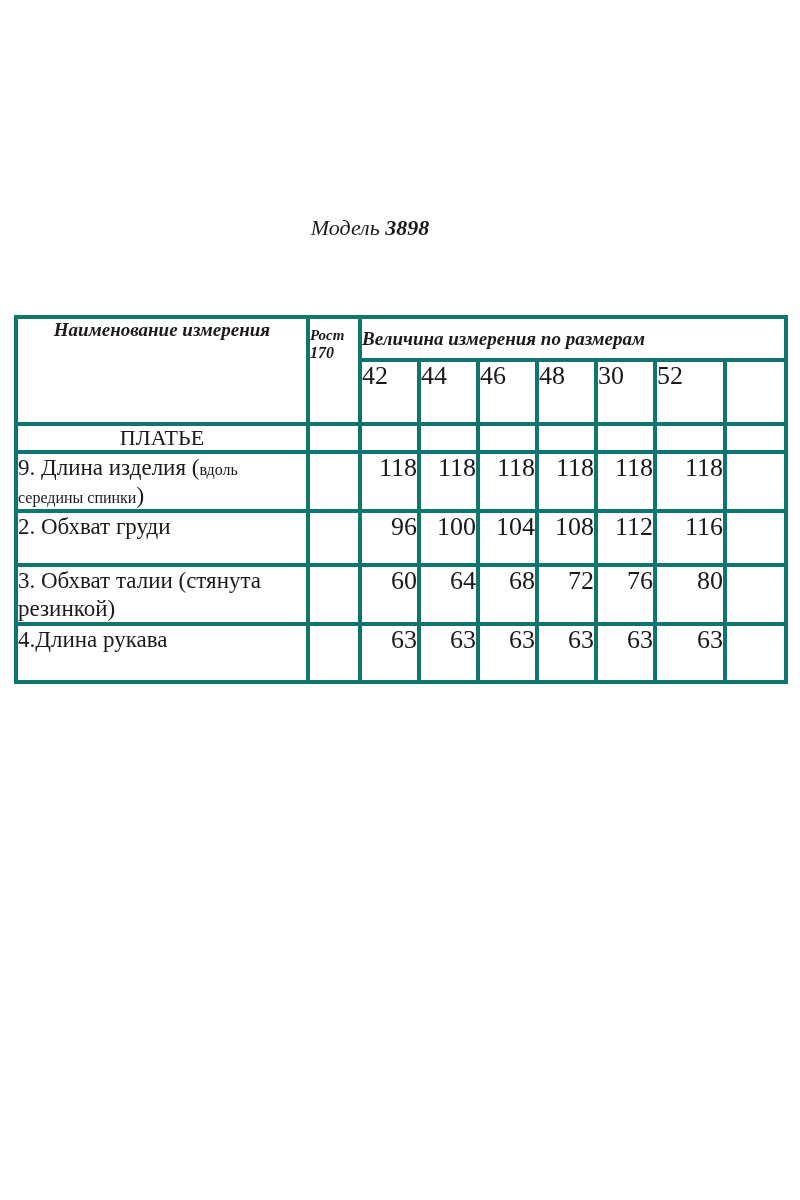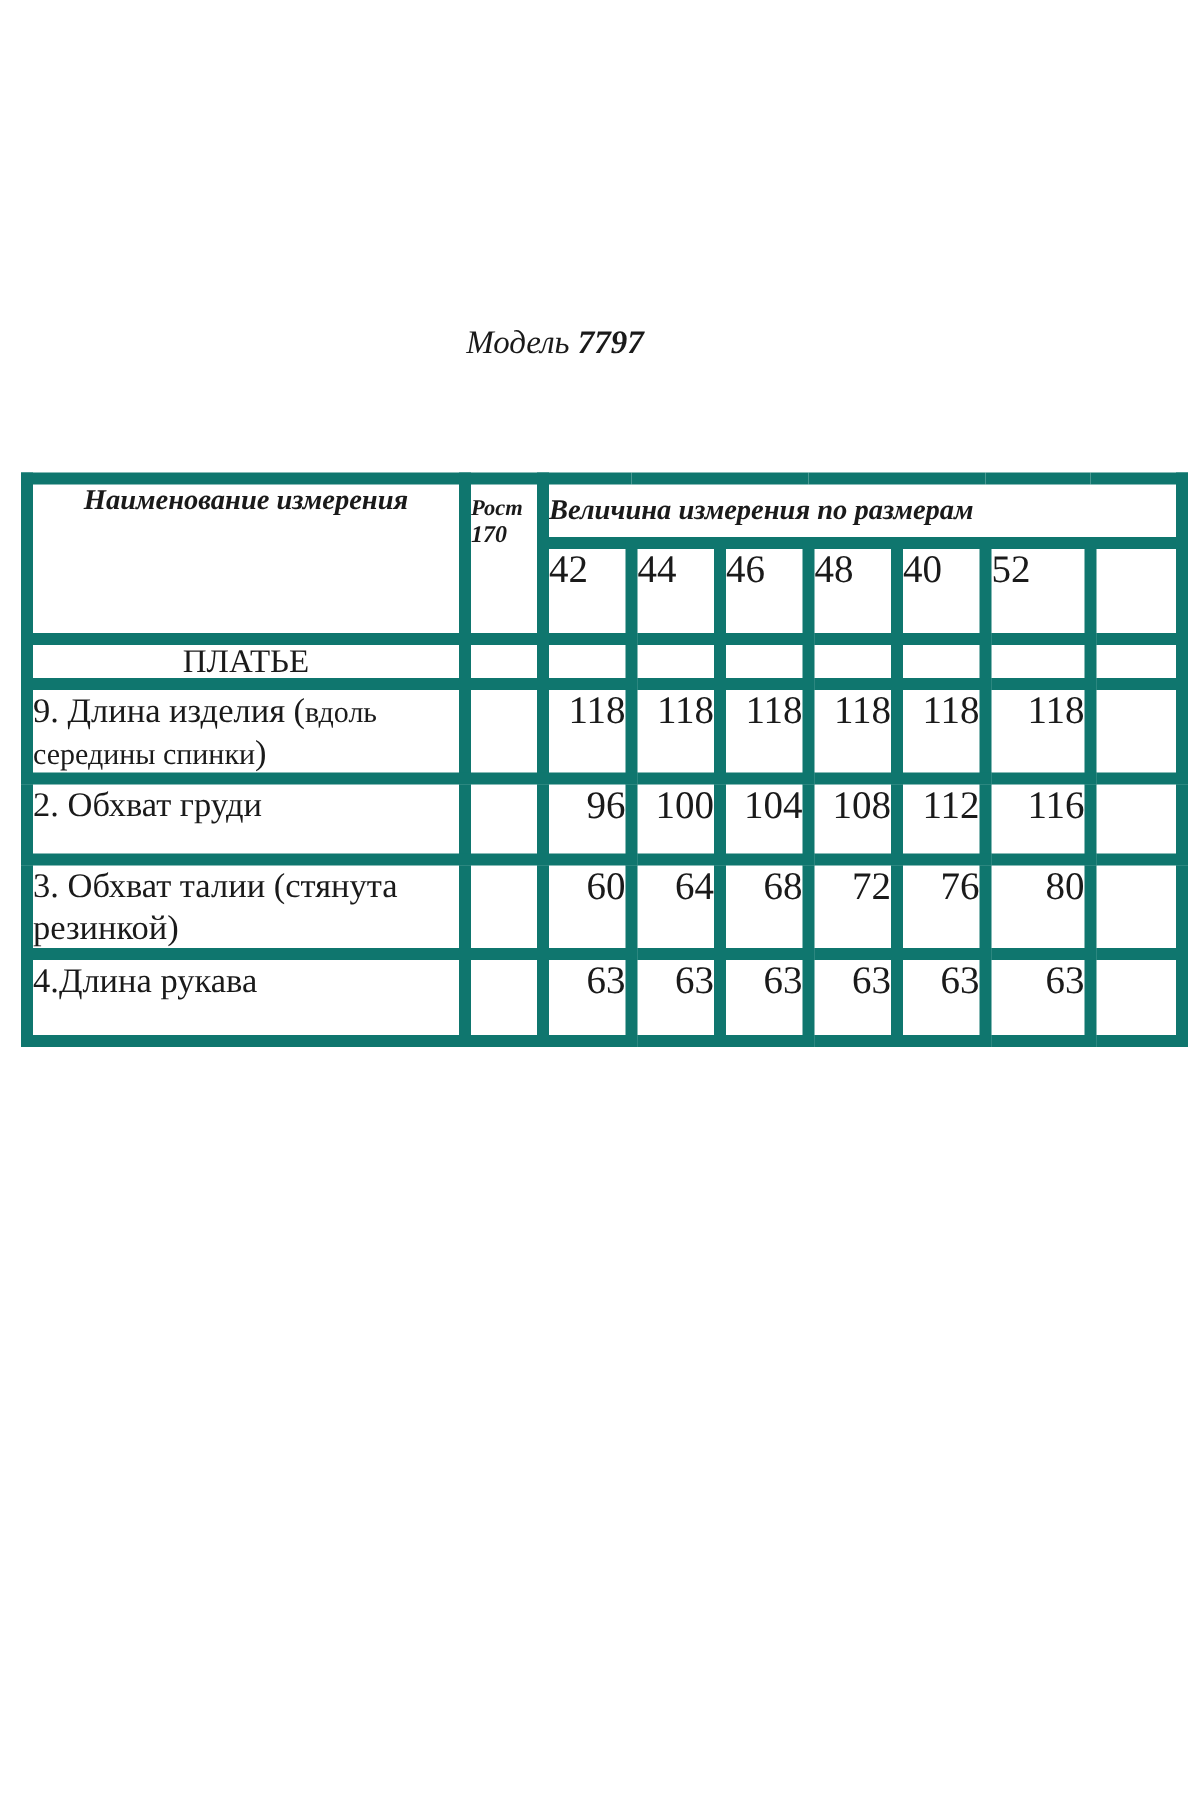--- a/index.html
+++ b/index.html
@@ -43,21 +43,21 @@
   table.meas {
     position: absolute;
     left: 14px;
     top: 315px;
     width: 770px;
     border-collapse: collapse;
     table-layout: fixed;
     border: 3px solid #1e1e1e;
   }
   table.meas td {
-    border: 8px solid #0f766e;
+    border: 4px solid #0f766e;
     padding: 0;
     background: #ffffff;
     overflow: hidden;
   }
   
   td.th-name {
     vertical-align: top;
     text-align: center;
     padding-top: 16px;
     font-size: 19px;
@@ -94,21 +94,21 @@
     padding: 1px 0;
   }
   td.label-cell {
     vertical-align: top;
     text-align: left;
     padding: 2px 4px 0 7px;
     font-size: 23px;
     line-height: 1.2;
   }
   td.label-cell .sm {
-    font-size: 20px;
+    font-size: 16px;
   }
   td.val-cell {
     vertical-align: top;
     text-align: right;
     padding: 3px 0 0 9px;
     font-size: 26px;
     line-height: 1.05;
   }
   tr.rh-span    { height: 43px; }
   tr.rh-sizes   { height: 64px; margin-top: 23px; }
@@ -116,21 +116,21 @@
   tr.rh-b1      { height: 54px; }
   tr.rh-b2      { height: 54px; }
   tr.rh-b3      { height: 53px; }
   tr.rh-b4      { height: 58px; }
 </style>
 </head>
 <body>
 
 <div class="page">
 
-  <div class="model-title"><span>Модель</span>&nbsp;<span class="model-number">7797</span></div>
+  <div class="model-title"><span>Модель</span>&nbsp;<span class="model-number">3898</span></div>
 
 
   <table class="meas">
     <colgroup>
       <col style="width:292px">
       <col style="width:52px">
       <col style="width:59px">
       <col style="width:59px">
       <col style="width:59px">
       <col style="width:59px">
@@ -145,21 +145,21 @@
           <div class="rost-word">Рост</div>
           <div class="rost-num">170</div>
         </td>
         <td class="th-sizes" colspan="7">Величина измерения по размерам</td>
       </tr>
       <tr class="rh-sizes">
         <td class="size-cell">42</td>
         <td class="size-cell">44</td>
         <td class="size-cell">46</td>
         <td class="size-cell">48</td>
-        <td class="size-cell">40</td>
+        <td class="size-cell">30</td>
         <td class="size-cell">52</td>
         <td class="size-cell"></td>
       </tr>
 
       <tr class="rh-section">
         <td class="section-cell">ПЛАТЬЕ</td>
         <td></td>
         <td></td>
         <td></td>
         <td></td>

